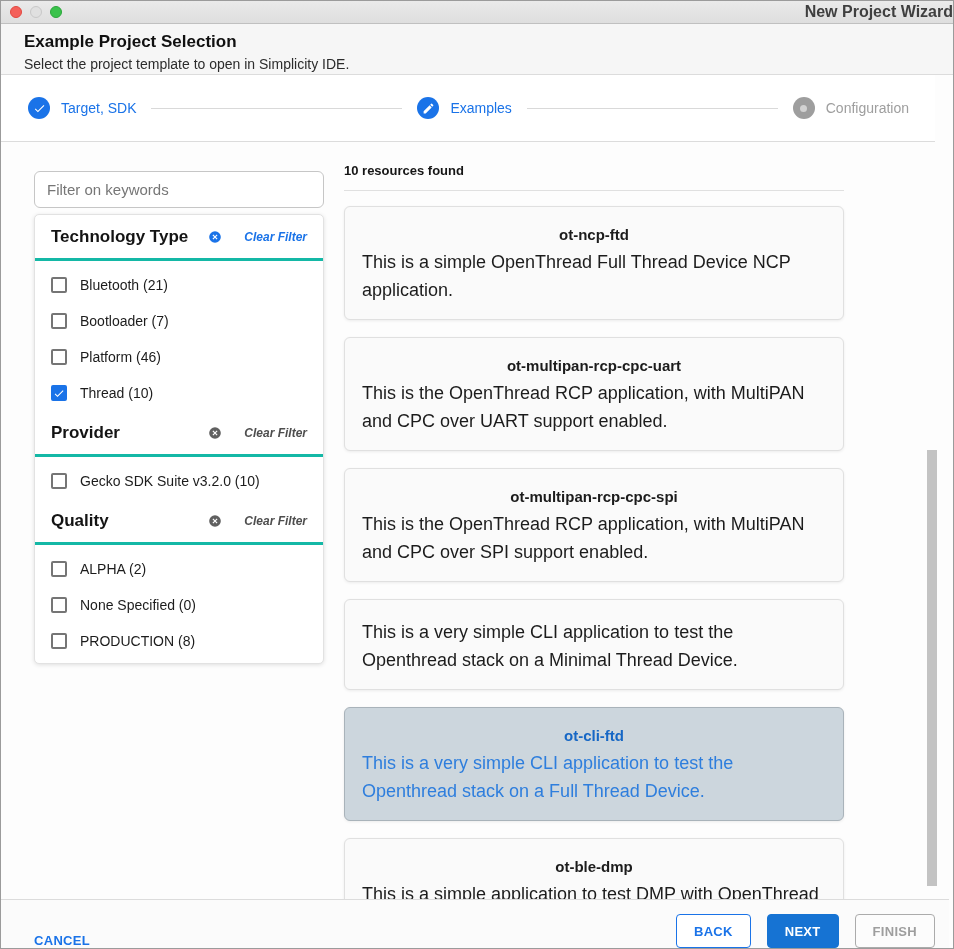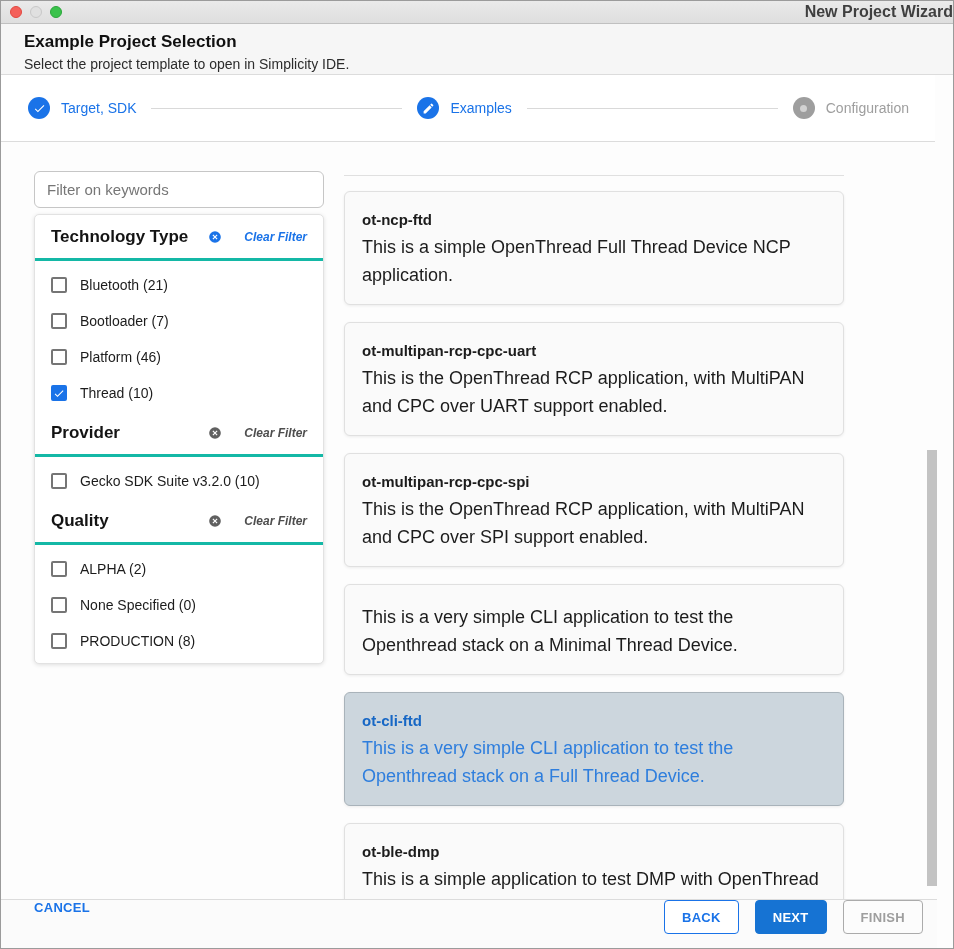--- a/index.html
+++ b/index.html
@@ -65,31 +65,31 @@
   .checkbox.checked { background:var(--accent,#1a73e8); border-color:var(--accent,#1a73e8); }
   .checkbox.checked svg { display:block; }
   .option-label { font-size:14px; color:#1c1c1c; }
 
   .results { position:absolute; left:343px; top:21px; width:500px; }
   .count { font-size:13px; font-weight:bold; color:#161616; }
   .count-divider { height:1px; background:#e0e0e0; margin-top:12px; }
   .cards { margin-top:15px; display:flex; flex-direction:column; gap:17px; }
   .card { background:#fafafa; border:1px solid #e0e0e0; border-radius:6px;
     padding:13px 17px 15px 17px; box-shadow:0 1px 3px rgba(0,0,0,0.07); cursor:pointer; }
-  .card-title { font-size:15px; font-weight:bold; color:#1c1c1c; margin:6px 0 0 0; }
+  .card-title { font-size:15px; font-weight:bold; color:#1c1c1c; margin:6px 0 0 0;text-align:center; }
   .card-desc { font-size:18px; color:#1c1c1c; line-height:28px; margin-top:5px; }
   .card.selected { background:var(--selected-card-bg,#ccd6dd); border-color:#a9b3ba; }
   .card.selected .card-title { color:#1667c5; }
   .card.selected .card-desc  { color:#2e7edd; }
 
   .scroll-thumb { position:absolute; left:926px; top:308px; width:10px; height:436px; background:#c3c3c3; }
 
   
-  .footer { position:absolute; bottom:0; left:0; right:16px; height:49px; background:#fbfbfb;
-    border-top:1px solid #dcdcdc; display:flex; align-items:flex-start; padding:0 14px 0 33px; }
+  .footer { position:absolute; bottom:0; left:0; right:4px; height:49px; background:#fbfbfb;
+    border-top:1px solid #dcdcdc; display:flex; align-items:flex-end; padding:0 14px 0 33px; }
   .cancel { font-size:13px; font-weight:bold; letter-spacing:0.3px; color:var(--accent,#1a73e8);
     background:none; border:none; cursor:pointer; padding:0; font-family:inherit; }
   .footer-right { margin-left:auto; display:flex; gap:16px; }
   .btn { height:34px; border-radius:4px; font-size:13px; font-weight:bold; letter-spacing:0.3px;
     padding:0 17px; cursor:pointer; font-family:inherit; }
   .btn.outline  { background:#ffffff; border:1px solid var(--accent,#1a73e8); color:var(--accent,#1a73e8); }
   .btn.primary  { background:var(--next-button-bg,#1673d3); border:1px solid var(--next-button-bg,#1673d3); color:#ffffff; }
   .btn.disabled { background:#fcfcfc; border:1px solid #ababab; color:#9e9e9e; cursor:default; }
 </style>
 </head>
@@ -223,20 +223,21 @@
           <label class="option-row">
     <span class="checkbox">
       
     </span>
     <span class="option-label">PRODUCTION (8)</span>
   </label>
         </div>
     </aside>
 
     <section class="results">
+      <div class="count">10 resources found</div>
       <div class="count-divider"></div>
       <div class="cards" id="cards">
           <div class="card">
     <div class="card-title">ot-ncp-ftd</div>
     <div class="card-desc">This is a simple OpenThread Full Thread Device NCP application.</div>
   </div>
           <div class="card">
     <div class="card-title">ot-multipan-rcp-cpc-uart</div>
     <div class="card-desc">This is the OpenThread RCP application, with MultiPAN and CPC over UART support enabled.</div>
   </div>

